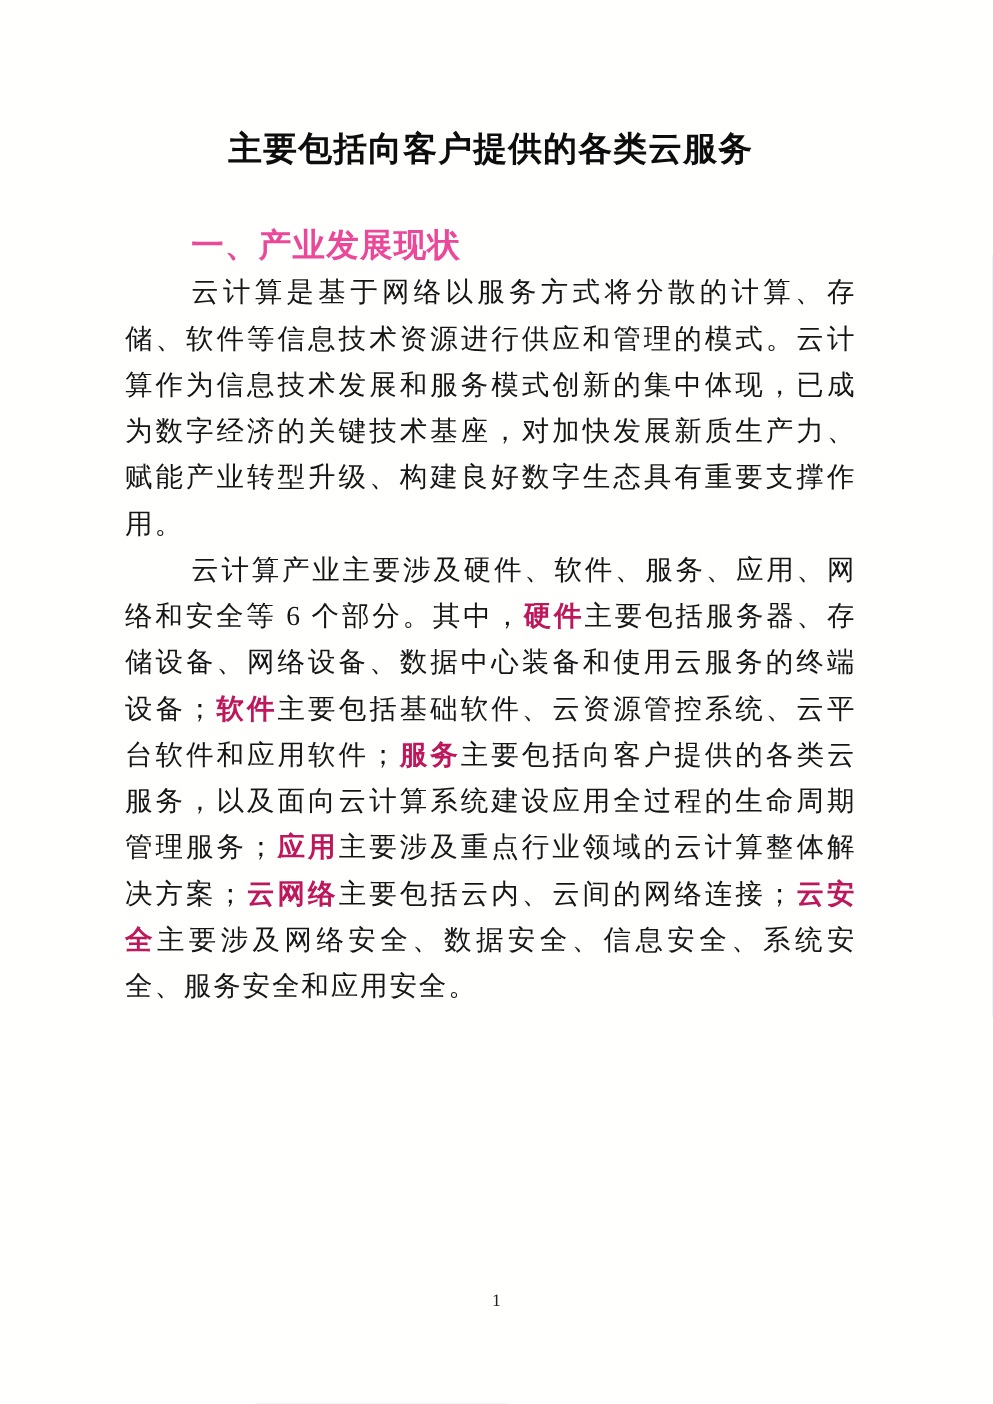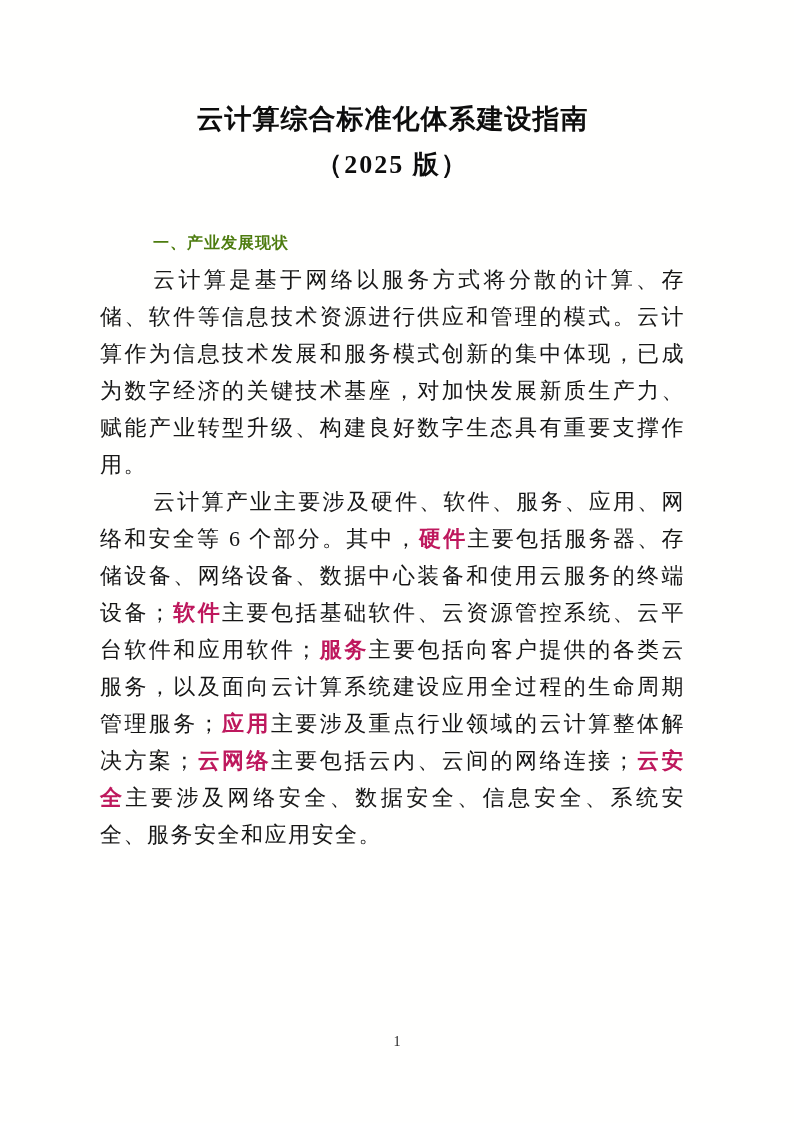--- a/index.html
+++ b/index.html
@@ -38,26 +38,26 @@
     font-size: 26px;
     line-height: 46px;
     font-weight: bold;
     text-align: center;
     letter-spacing: 2px;
     color: #0d0d0d;
     font-family: "Liberation Serif", "DejaVu Serif", serif;
   }
   .section-heading {
     margin: 36px 0 0 0;
-    font-size: 16px;
+    font-size: 26px;
     line-height: 37px;
     font-weight: bold;
     text-indent: 53px;
     letter-spacing: 1px;
-    color: #4d7c0f;
+    color: #ec4899;
     font-family: "Liberation Sans", "DejaVu Sans", sans-serif;
   }
   .body-text p.para {
     margin: 0;
     font-size: 22px;
     line-height: 37px;
     letter-spacing: 1.5px;
     text-align: justify;
     text-justify: inter-character;
     text-indent: 53px;
@@ -78,22 +78,21 @@
     font-size: 14px;
     color: #222;
     font-family: "Liberation Serif", "DejaVu Serif", serif;
   }
 </style>
 </head>
 <body>
 
 <div class="page">
   <div class="content">
-    <h1 class="doc-title">云计算综合标准化体系建设指南</h1>
-    <h2 class="doc-subtitle">（2025 版）</h2>
+    <h1 class="doc-title">主要包括向客户提供的各类云服务</h1>
     <h3 class="section-heading">一、产业发展现状</h3>
     <div class="body-text">
         <p class="para"><span>云计算是基于网络以服务方式将分散的计算、存储、软件等信息技术资源进行供应和管理的模式。云计算作为信息技术发展和服务模式创新的集中体现，已成为数字经济的关键技术基座，对加快发展新质生产力、赋能产业转型升级、构建良好数字生态具有重要支撑作用。</span></p>
         <p class="para"><span>云计算产业主要涉及硬件、软件、服务、应用、网络和安全等 6 个部分。其中，</span><span class="kw">硬件</span><span>主要包括服务器、存储设备、网络设备、数据中心装备和使用云服务的终端设备；</span><span class="kw">软件</span><span>主要包括基础软件、云资源管控系统、云平台软件和应用软件；</span><span class="kw">服务</span><span>主要包括向客户提供的各类云服务，以及面向云计算系统建设应用全过程的生命周期管理服务；</span><span class="kw">应用</span><span>主要涉及重点行业领域的云计算整体解决方案；</span><span class="kw">云网络</span><span>主要包括云内、云间的网络连接；</span><span class="kw">云安全</span><span>主要涉及网络安全、数据安全、信息安全、系统安全、服务安全和应用安全。</span></p>
       </div>
   </div>
   <div class="page-footer">
     <span>1</span>
   </div>
 </div>

